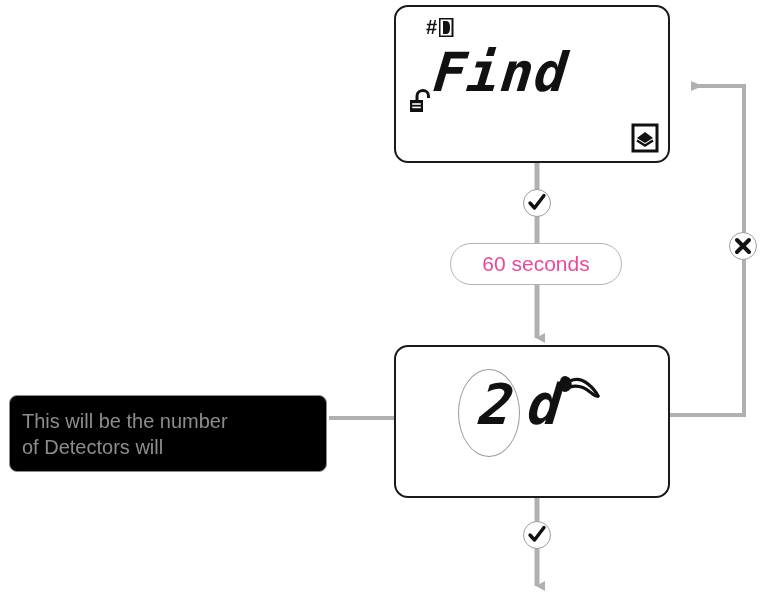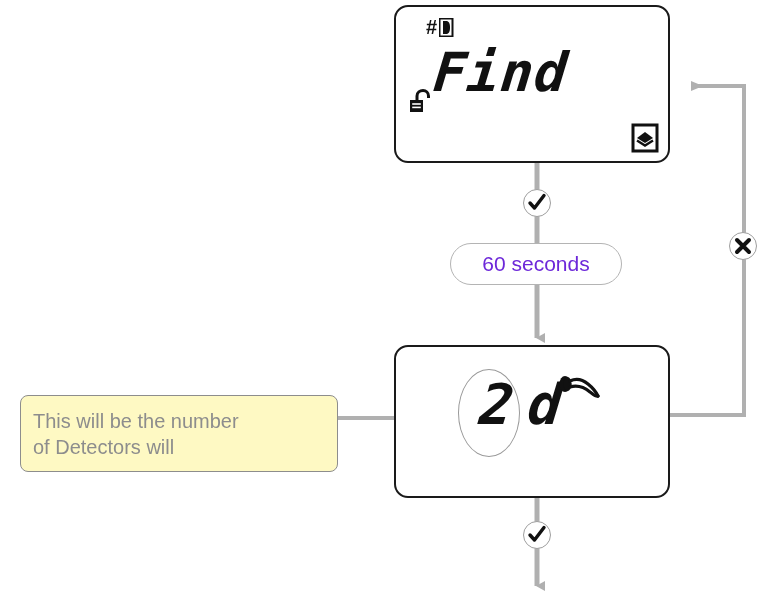--- a/index.html
+++ b/index.html
@@ -143,28 +143,28 @@
     position: absolute;
     left: 162px;
     top: 28px;
     width: 46px;
     height: 34px;
   }
 
   
   #note-box {
     position: absolute;
-    left: 20px;
+    left: 9px;
     top: 395px;
     width: 318px;
     height: 77px;
     border: 1.6px solid #8d8d8d;
     border-radius: 8px;
     box-sizing: border-box;
-    background: #fef9c3;
+    background: #000000;
     display: flex;
     align-items: center;
     padding: 0 12px;
   }
   #note-box .note-text {
     font-family: "Liberation Sans", sans-serif;
     font-size: 20px;
     line-height: 26px;
     color: #8d8d8d;
   }
@@ -181,21 +181,21 @@
     box-sizing: border-box;
     background: #ffffff;
     display: flex;
     align-items: center;
     justify-content: center;
     z-index: 3;
   }
   #duration-pill .pill-text {
     font-family: "Liberation Sans", sans-serif;
     font-size: 21px;
-    color: #6d28d9;
+    color: #ec4899;
   }
 
   
   .badge {
     position: absolute;
     width: 28px;
     height: 28px;
     border-radius: 50%;
     background: #ffffff;
     border: 1.4px solid #9e9e9e;

